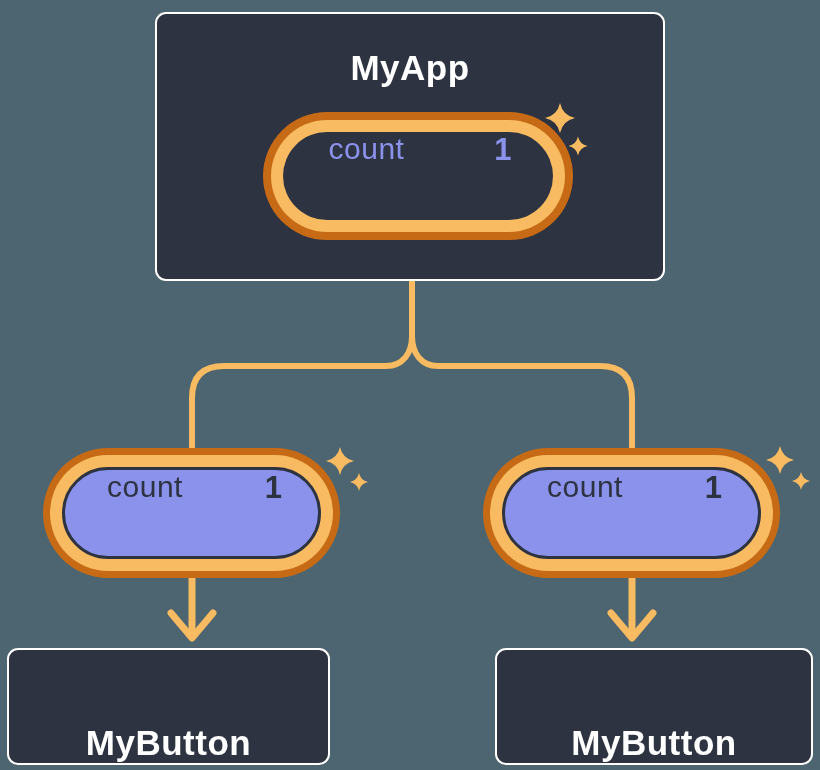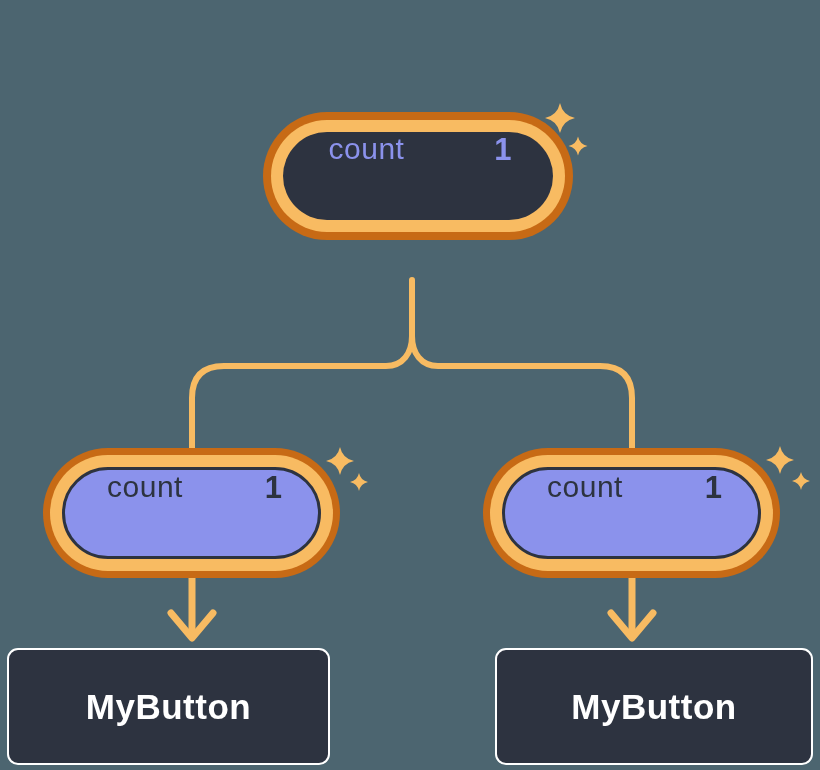--- a/index.html
+++ b/index.html
@@ -55,21 +55,21 @@
   .card-title {
     color: var(--title-text, #FFFFFF);
     font-size: 35px;
     font-weight: 600;
     text-align: center;
     letter-spacing: 0.5px;
   }
   .card-root .card-title { margin-top: 34px; }
   .card-button {
     display: flex;
-    align-items: center;
+    align-items: flex-end;
     justify-content: center;
   }
   .card-button-left { left: 7px; top: 648px; width: 323px; height: 117px; }
   .card-button-right { left: 495px; top: 648px; width: 318px; height: 117px; }
 
   .pill {
     position: absolute;
     background: var(--pill-ring-outer, #C76A15);
     border-radius: 999px;
     box-sizing: border-box;
@@ -120,20 +120,23 @@
 
   <svg class="connectors" width="820" height="770" viewBox="0 0 820 770">
     <path class="tree-line" d="M412 280 L412 336 C412 353 403 366 386 366 L224 366 Q192 366 192 398 L192 455"></path>
     <path class="tree-line" d="M412 336 C412 353 421 366 438 366 L600 366 Q632 366 632 398 L632 455"></path>
     <path class="arrow-line" d="M192 570 L192 634"></path>
     <path class="arrow-line" d="M171 613 L192 638 L213 613"></path>
     <path class="arrow-line" d="M632 570 L632 634"></path>
     <path class="arrow-line" d="M611 613 L632 638 L653 613"></path>
   </svg>
 
+  <div class="card card-root">
+    <div class="card-title">MyApp</div>
+  </div>
 
   <div class="pill root-pill">
     <div class="pill-mid">
       <div class="pill-core">
         <div class="pill-cell name">count</div>
         <div class="pill-divider"></div>
         <div class="pill-cell value">1</div>
       </div>
     </div>
   </div>

